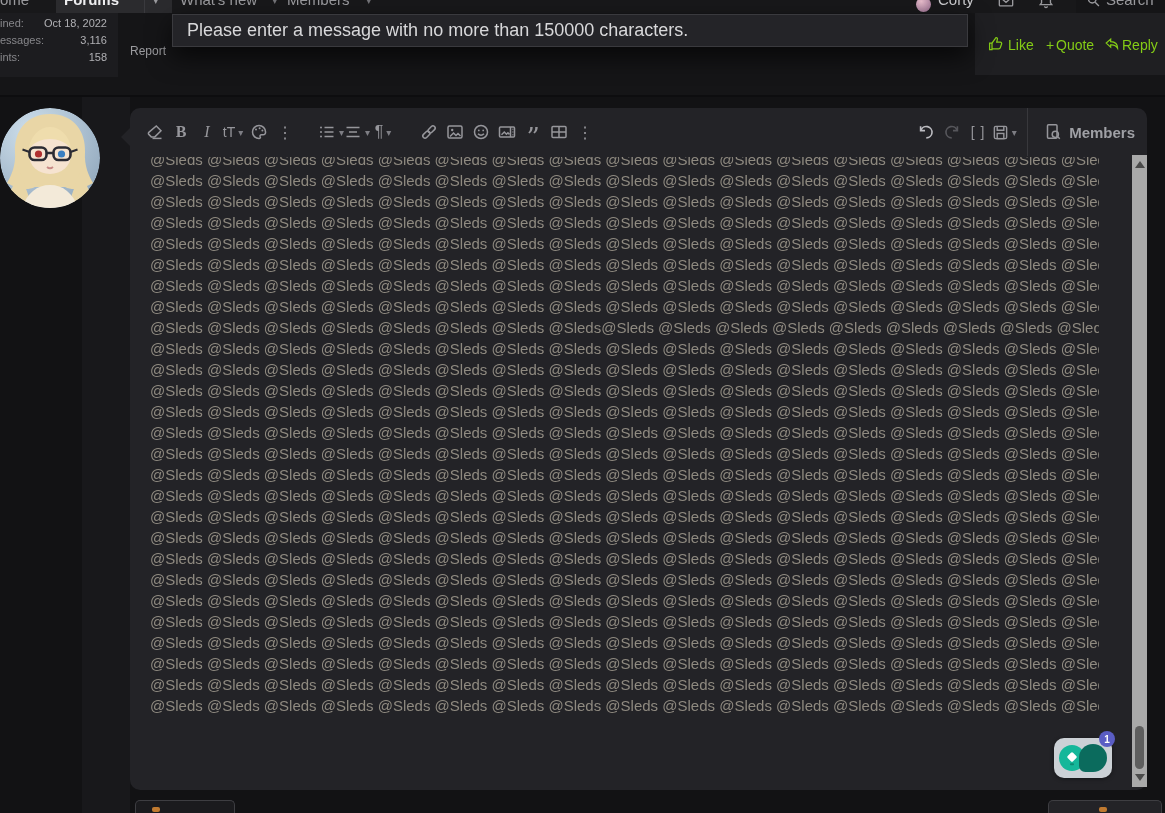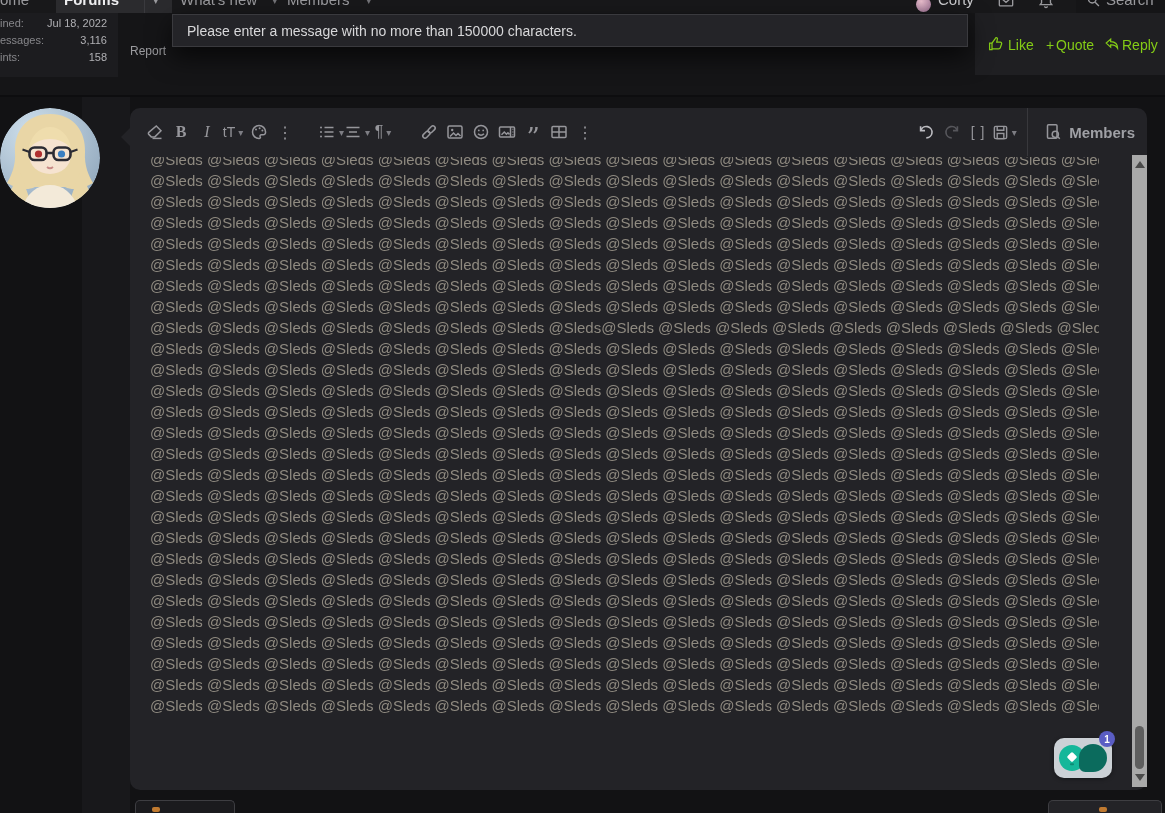--- a/index.html
+++ b/index.html
@@ -33,21 +33,21 @@
   .post-divider { position:absolute; top:95px; left:0; width:100%; height:2px; background:#0d0d0f; }
   .gutter { position:absolute; top:97px; left:82px; width:48px; height:716px; background:#18181b; }
 
   
   .toast { position:absolute; left:172px; top:14px; width:796px; z-index:50;
            border:1px solid #3a3a3e; box-shadow:0 10px 24px rgba(0,0,0,.65); }
   .toast-title { height:50px; background:#19191b; display:flex; align-items:center; padding:0 14px;
                  font-size:21px; color:#c9c9c9; border-bottom:1px solid #323236; }
   .toast-close { margin-left:auto; color:#8f8f93; width:22px; height:22px; display:flex; align-items:center; justify-content:center; cursor:pointer; }
   .toast-body { height:31px; background:#242428; display:flex; align-items:center; padding:0 14px;
-                font-size:14px; color:#d8d8da; }
+                font-size:18px; color:#d8d8da; }
 
   
   .avatar { position:absolute; left:0; top:108px; width:100px; height:100px; border-radius:50%; overflow:hidden; }
   .editor { position:absolute; left:130px; top:108px; width:1017px; height:682px; background:#232327; border-radius:10px; }
   .editor::before { content:''; position:absolute; left:-9px; top:20px;
                     border-top:9px solid transparent; border-bottom:9px solid transparent; border-right:9px solid #232327; }
   .toolbar { position:absolute; top:0; left:0; right:0; height:48px; display:flex; align-items:center; padding:0 12px; color:#96969b; }
   .tb-btn { min-width:26px; height:26px; display:flex; align-items:center; justify-content:center; gap:2px; border-radius:3px; cursor:pointer; }
   .tb-gap { width:20px; }
   .tb-chev { font-size:10px; color:#7e7e84; margin-left:1px; }
@@ -130,21 +130,21 @@
         </svg>
       </span>
       <span class="navtxt" style="left:30px">Search</span>
     </div>
   </div>
 
   <div class="postrow">
     <div class="userinfo">
       <div class="ui-row" style="top:4px">
         <span class="l">ined:</span>
-        <span class="v">Jul 18, 2022</span>
+        <span class="v">Oct 18, 2022</span>
       </div>
       <div class="ui-row" style="top:21px">
         <span class="l">essages:</span>
         <span class="v">3,116</span>
       </div>
       <div class="ui-row" style="top:38px">
         <span class="l">ints:</span>
         <span class="v">158</span>
       </div>
     </div>

